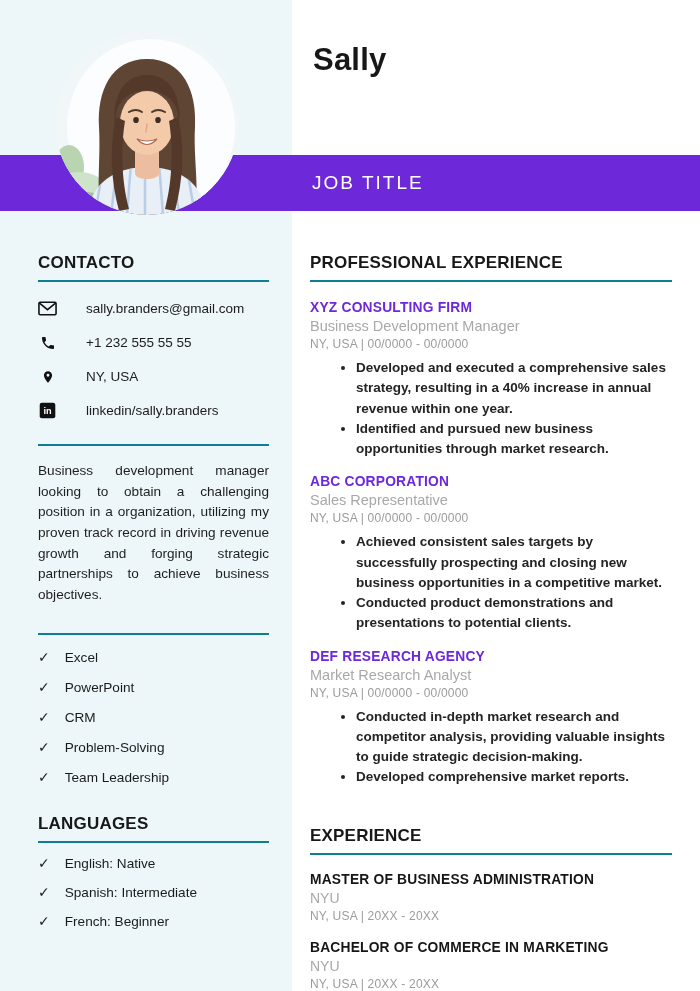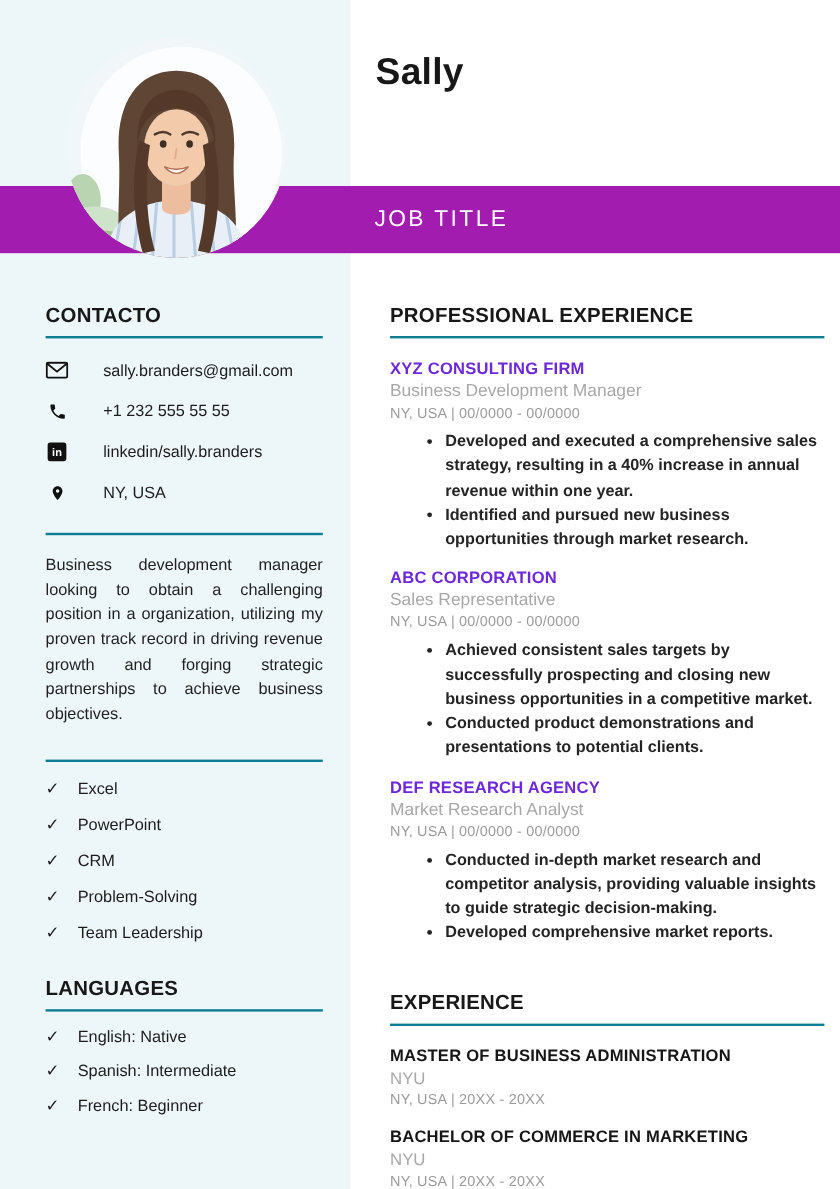--- a/index.html
+++ b/index.html
@@ -19,21 +19,21 @@
     position: absolute;
     left: 0; top: 0;
     width: 292px; height: 991px;
     background: #edf6f9;
   }
 
   .accent-band {
     position: absolute;
     left: 0; top: 155px;
     width: 700px; height: 56px;
-    background: #a21caf;
+    background: #6d28d9;
   }
   .band-title {
     position: absolute;
     left: 312px; top: 0;
     height: 56px;
     display: flex; align-items: center;
     color: #ffffff;
     font-size: 19px;
     font-weight: 500;
     letter-spacing: 2px;
@@ -127,21 +127,21 @@
     line-height: 1;
   }
 
   .languages-section { margin-top: 29px; }
   .languages-section .check-list { margin-top: 13px; }
   .languages-section .check-row { margin-bottom: 14px; }
 
   
   .main {
     position: absolute;
-    left: 325px; top: 253px;
+    left: 310px; top: 253px;
     width: 362px;
     z-index: 2;
   }
   .jobs { margin-top: 18px; }
   .job { margin-bottom: 15px; }
   .job-company {
     font-size: 13.8px;
     font-weight: 800;
     color: #6d28d9;
     letter-spacing: 0.2px;
@@ -271,34 +271,34 @@
         <div class="contact-row">
           <span class="cicon">
             <svg width="16" height="16" viewBox="0 0 24 24">
                 <path d="M6.62 10.79a15.05 15.05 0 0 0 6.59 6.59l2.2-2.2a1 1 0 0 1 1.02-.24c1.12.37 2.33.57 3.57.57a1 1 0 0 1 1 1V20a1 1 0 0 1-1 1C10.61 21 3 13.39 3 4a1 1 0 0 1 1-1h3.5a1 1 0 0 1 1 1c0 1.24.2 2.45.57 3.57a1 1 0 0 1-.25 1.02l-2.2 2.2z" fill="#111111"></path>
               </svg>
           </span>
           <span>+1 232 555 55 55</span>
         </div>
         <div class="contact-row">
           <span class="cicon">
+            <svg width="14" height="18" viewBox="0 0 24 24">
+                <path d="M12 2C8.13 2 5 5.13 5 9c0 5.25 7 13 7 13s7-7.75 7-13c0-3.87-3.13-7-7-7zm0 9.5A2.5 2.5 0 1 1 12 6.5a2.5 2.5 0 0 1 0 5z" fill="#111111"></path>
+              </svg>
+          </span>
+          <span>NY, USA</span>
+        </div>
+        <div class="contact-row">
+          <span class="cicon">
             <svg width="17" height="17" viewBox="0 0 24 24">
                 <rect x="1" y="1" width="22" height="22" rx="3" fill="#111111"></rect>
                 <text x="12" y="17.5" text-anchor="middle" font-family="Liberation Sans, sans-serif" font-size="13" font-weight="bold" fill="#ffffff">in</text>
               </svg>
           </span>
           <span>linkedin/sally.branders</span>
-        </div>
-        <div class="contact-row">
-          <span class="cicon">
-            <svg width="14" height="18" viewBox="0 0 24 24">
-                <path d="M12 2C8.13 2 5 5.13 5 9c0 5.25 7 13 7 13s7-7.75 7-13c0-3.87-3.13-7-7-7zm0 9.5A2.5 2.5 0 1 1 12 6.5a2.5 2.5 0 0 1 0 5z" fill="#111111"></path>
-              </svg>
-          </span>
-          <span>NY, USA</span>
         </div>
       </div>
     </section>
 
     <section class="profile-section">
       <div class="sec-rule"></div>
       <p class="profile-text">Business development manager looking to obtain a challenging position in a organization, utilizing my proven track record in driving revenue growth and forging strategic partnerships to achieve business objectives.</p>
     </section>
 
     <section class="skills-section">

